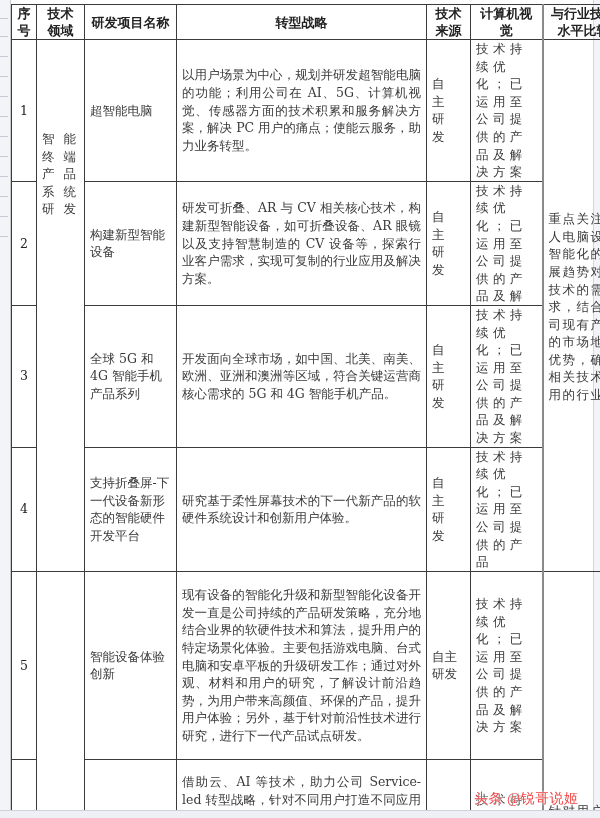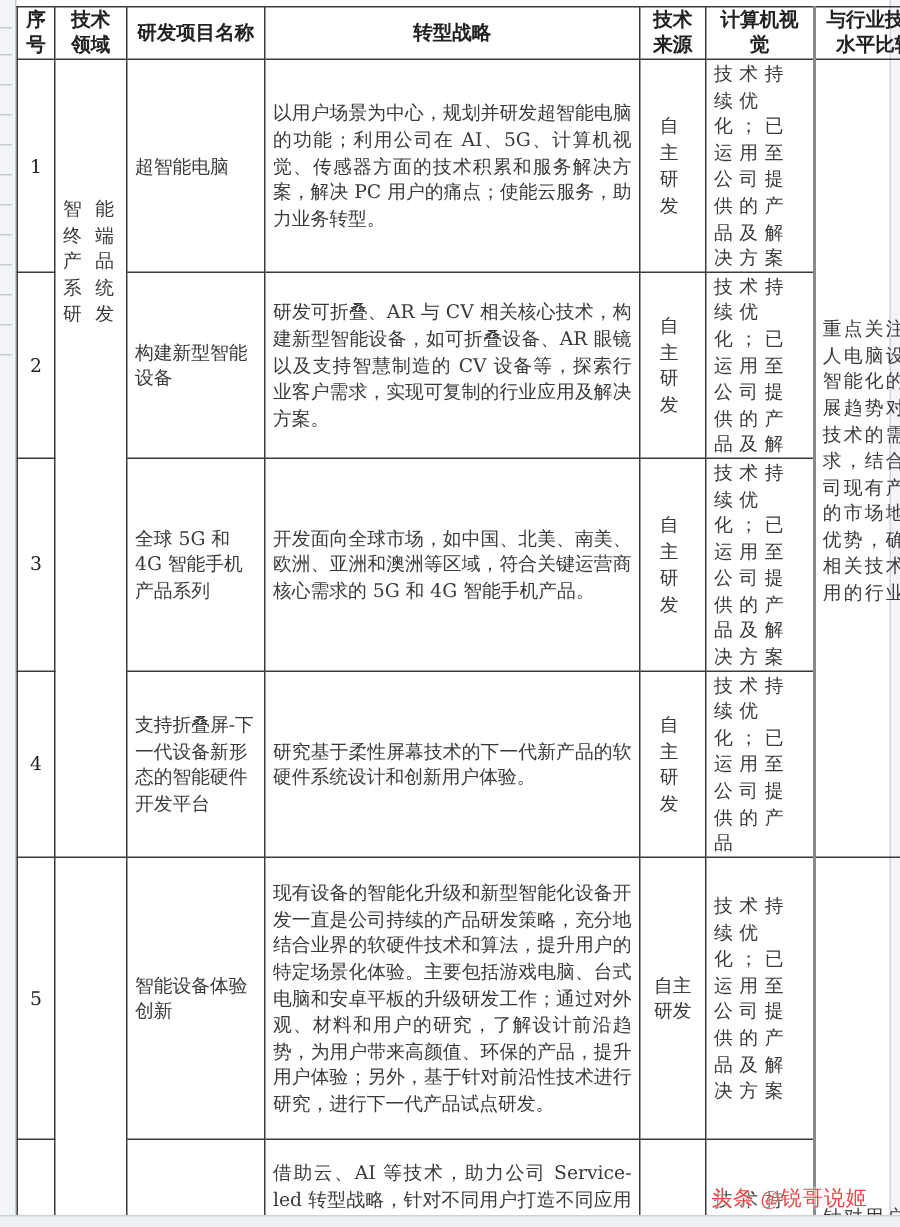--- a/index.html
+++ b/index.html
@@ -36,21 +36,21 @@
       font-weight: bold; color: #222; text-align: center; font-size: 13px; line-height: 17px;
       height: 34px;
     }
     .c-no { text-align: center; color: #222; }
     .c-domain { vertical-align: middle; padding: 0 4px 0 8px; }
     .c-domain .dom-grid {
       display: grid; grid-template-columns: 1fr 1fr; column-gap: 6px; font-size: 12.5px; line-height: 17.6px;
     }
     .c-name { padding-left: 6px; }
     .c-target { text-align: justify; padding: 0 6px; }
-    .c-src { text-align: center; letter-spacing: 5px; }
+    .c-src { text-align: left; letter-spacing: 5px; }
     .c-prog { letter-spacing: 4.4px; padding: 0 3px 0 6px; margin-left: 24px; }
     .c-cmp { letter-spacing: 1.5px; padding: 0 4px 0 6px; vertical-align: top; }
     .c-cmp.mid { vertical-align: middle; }
     .cmp-col { border-left: 2px solid #8a8a8a !important; border-right: 2px solid #8a8a8a !important; }
     .watermark {
       position: absolute; left: 474px; top: 790px;
       font-family: Liberation Serif, serif;
       font-size: 14px; color: #ef4444; letter-spacing: 0.5px;
       text-shadow: 0 0 2px #fff, 0 0 2px #fff;
     }

